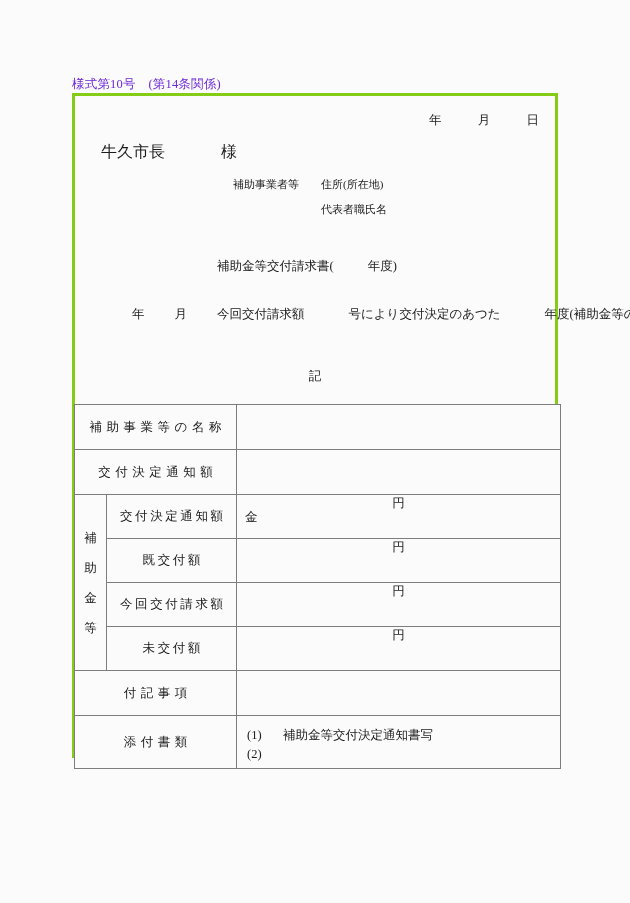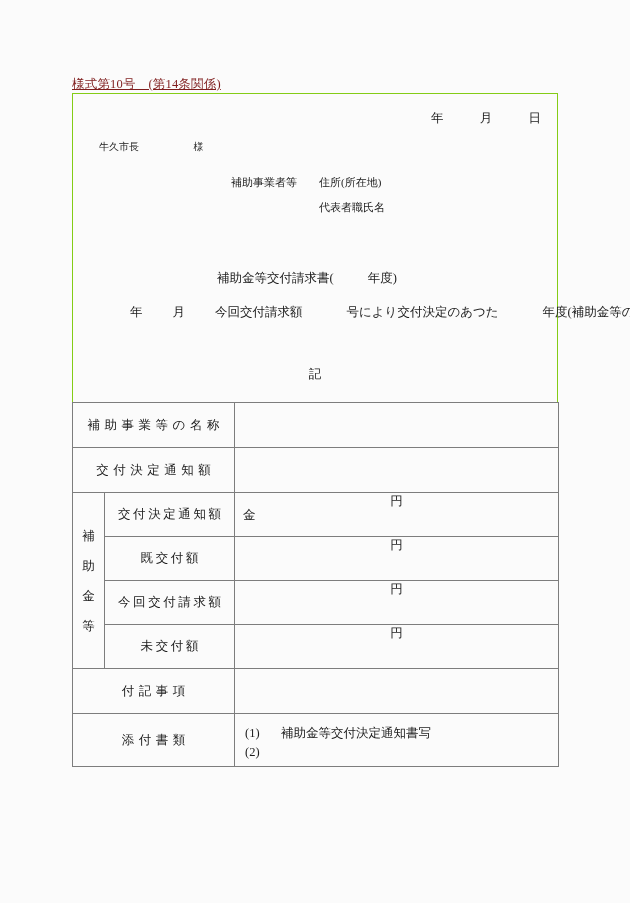--- a/index.html
+++ b/index.html
@@ -27,32 +27,31 @@
   }
 
   
   .form-no {
     position: absolute;
     left: 72px;
     top: 76px;
     font-size: 12.5px;
     letter-spacing: 0.2px;
     white-space: nowrap;
-    color: #7f1d1d;
-    text-decoration: underline;
+    color: #6d28d9;
   }
 
   
   .frame {
     position: absolute;
     left: 72px;
     top: 93px;
     width: 486px;
     height: 665px;
-    border: 1px solid #84cc16;
+    border: 3px solid #84cc16;
     box-sizing: border-box;
   }
 
   .frame-inner {
     position: relative;
     width: 100%;
     height: 100%;
   }
 
   
@@ -69,21 +68,21 @@
     font-size: 12.5px;
     white-space: nowrap;
   }
   .date-line span { display: inline-block; }
   .date-line .gap { width: 30px; }
 
   .addressee {
     position: absolute;
     left: 26px;
     top: 46px;
-    font-size: 10px;
+    font-size: 16px;
     white-space: nowrap;
   }
   .addressee .sama { display: inline-block; margin-left: 52px; }
 
   .applicant {
     position: absolute;
     left: 158px;
     top: 76px;
     font-size: 11px;
   }
@@ -102,21 +101,20 @@
   }
 
   .doc-title {
     position: absolute;
     left: 0;
     right: 16px;
     top: 162px;
     text-align: center;
     font-size: 12.5px;
     white-space: nowrap;
-    margin-top: 14px;
   }
   .doc-title .blank { display: inline-block; width: 34px; }
 
   .body-text {
     position: absolute;
     left: 13px;
     right: 11px;
     top: 206px;
     font-size: 12.5px;
     line-height: 25px;

